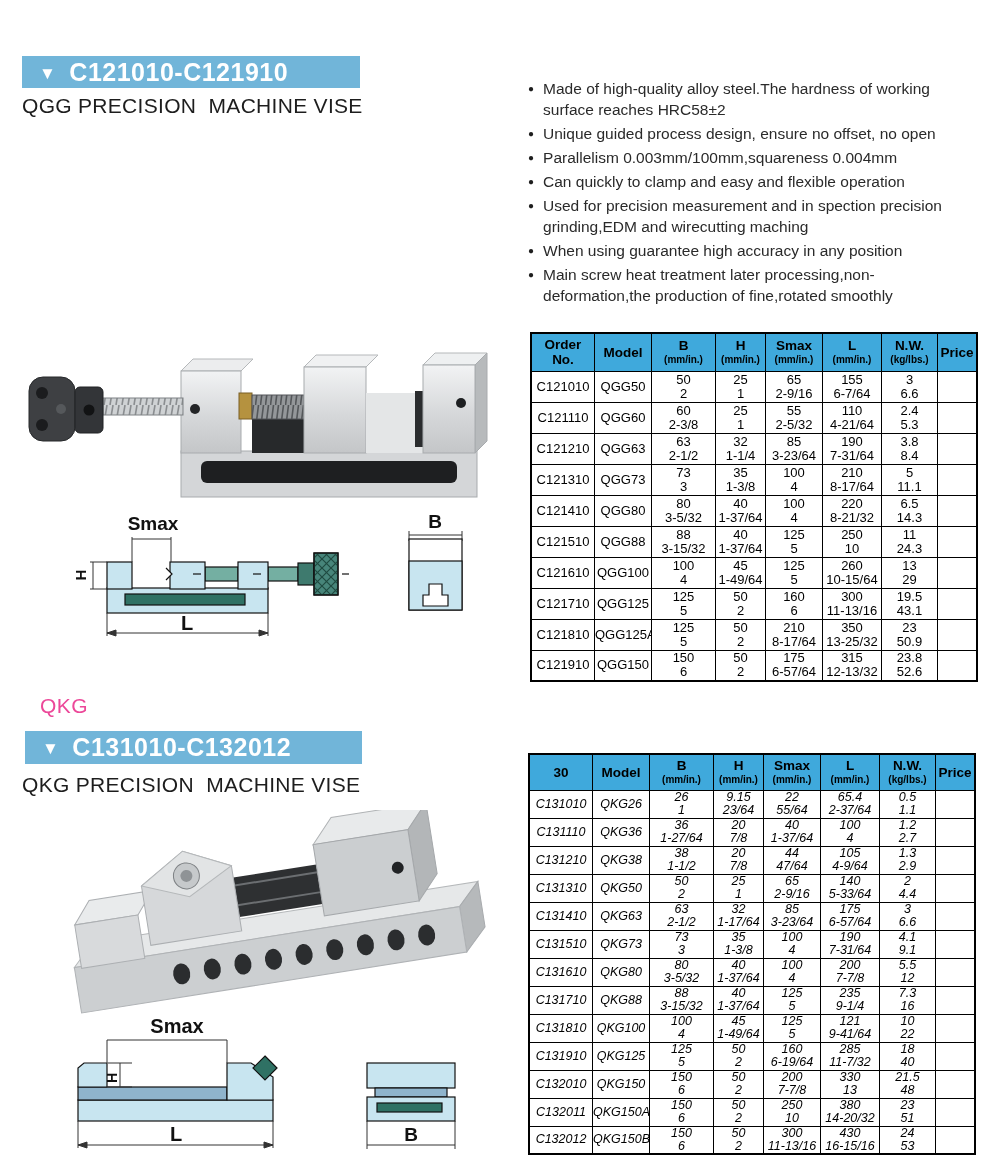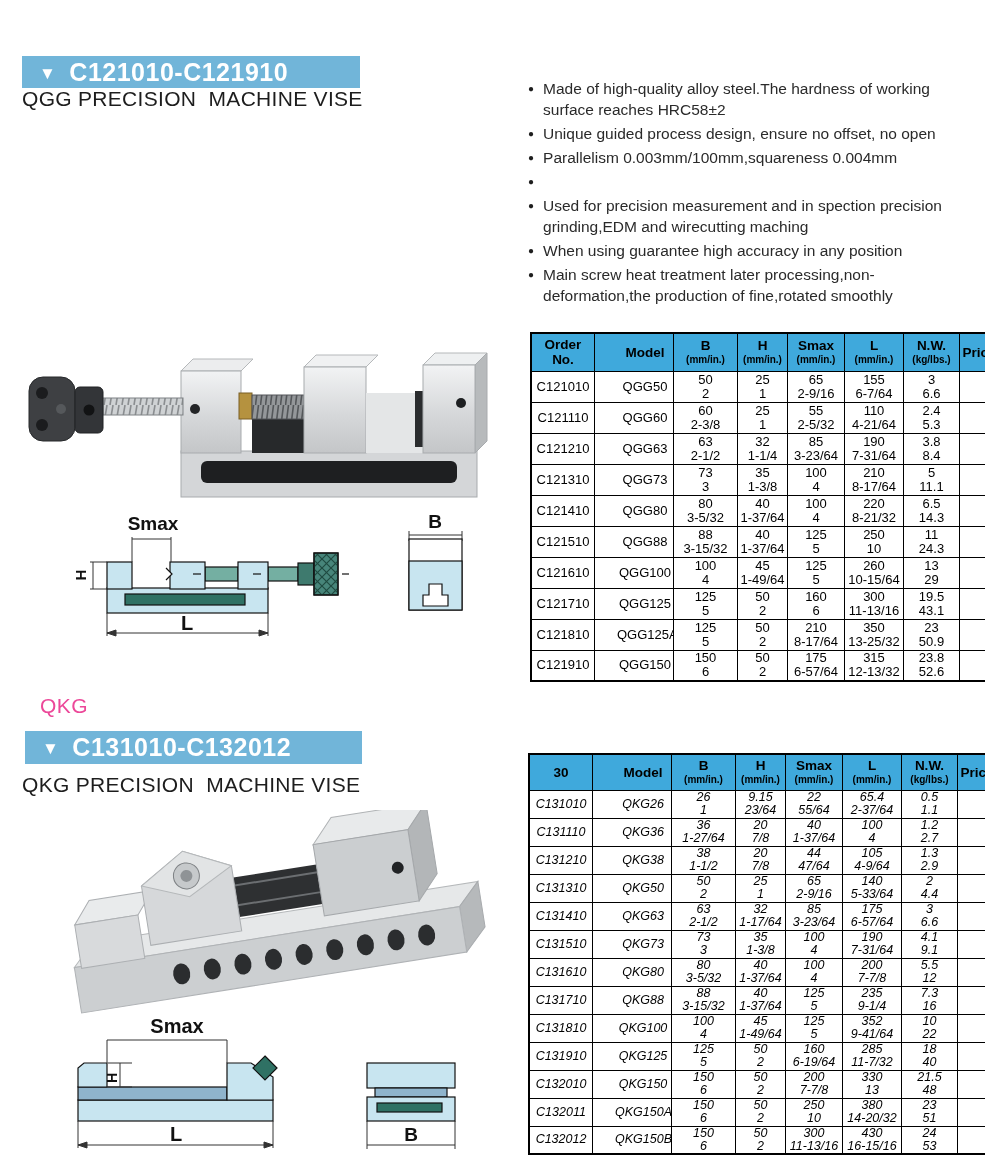--- a/index.html
+++ b/index.html
@@ -16,21 +16,21 @@
   .abs{position:absolute;}
 
   
   .banner{position:absolute;background:var(--banner-blue);color:#fff;display:flex;align-items:center;
           padding-left:17px;gap:13px;font-weight:bold;font-size:25px;letter-spacing:0.5px;}
   .banner .tri{font-size:17px;line-height:1;transform:translateY(1px);}
   #banner1{left:22px;top:56px;width:321px;height:32px;}
   #banner2{left:25px;top:731px;width:320px;height:33px;}
 
   .subtitle{position:absolute;font-size:21px;color:#1d1d1d;letter-spacing:0.3px;white-space:pre;}
-  #subtitle1{left:22px;top:87px;}
+  #subtitle1{left:22px;top:94px;}
   #subtitle2{left:22px;top:773px;}
   #qkg-label{position:absolute;left:40px;top:694px;font-size:21px;color:#ec4899;letter-spacing:0.5px;}
 
   
   #features{position:absolute;left:528px;top:78px;width:454px;list-style:none;margin:0;padding:0;}
   #features li{display:flex;gap:9px;margin-bottom:3px;font-size:15.5px;line-height:21px;color:#2a2a2a;}
   #features .dot{font-size:10px;line-height:21px;flex:0 0 auto;color:#1e1e1e;}
 
   
   table.spec{position:absolute;border-collapse:collapse;table-layout:fixed;width:441px;
@@ -39,21 +39,21 @@
   table.spec th{background:var(--table-header-blue);color:#000;}
   table.spec .h1{font-size:13.5px;font-weight:bold;line-height:15px;}
   table.spec .h2{font-size:10px;font-weight:bold;line-height:13px;}
   table.spec .ln{font-size:13px;line-height:14px;color:#000;}
   #table1{left:530px;top:332px;}
   #table2{left:528px;top:753px;}
   #table1 thead tr{height:38px;} #table1 tbody tr{height:31px;}
   #table2 thead tr{height:36px;margin-left:48px;} #table2 tbody tr{height:28px;font-style:italic;}
   #table2 .ln{font-size:12.5px;line-height:13px;}
   table.spec th:nth-child(1),table.spec td:nth-child(1){width:62px;}
-  table.spec th:nth-child(2),table.spec td:nth-child(2){width:56px;padding-left:22px;}
+  table.spec th:nth-child(2),table.spec td:nth-child(2){width:56px;}
   table.spec th:nth-child(3),table.spec td:nth-child(3){width:63px;}
   table.spec th:nth-child(4),table.spec td:nth-child(4){width:49px;}
   table.spec th:nth-child(5),table.spec td:nth-child(5){width:56px;}
   table.spec th:nth-child(6),table.spec td:nth-child(6){width:58px;}
   table.spec th:nth-child(7),table.spec td:nth-child(7){width:55px;}
   table.spec th:nth-child(8),table.spec td:nth-child(8){width:38px;}
 
   
   #photo1{left:25px;top:333px;}
   #diagram1{left:25px;top:505px;}
@@ -80,20 +80,21 @@
       <li>
         <span class="dot">●</span>
         <span>Unique  guided process design,  ensure no offset, no open</span>
       </li>
       <li>
         <span class="dot">●</span>
         <span>Parallelism 0.003mm/100mm,squareness 0.004mm</span>
       </li>
       <li>
         <span class="dot">●</span>
+        <span>Can quickly to clamp and easy and flexible operation</span>
       </li>
       <li>
         <span class="dot">●</span>
         <span>Used for precision measurement and in spection precision grinding,EDM and wirecutting maching</span>
       </li>
       <li>
         <span class="dot">●</span>
         <span>When using guarantee high accuracy in any  position</span>
       </li>
       <li>
@@ -915,21 +916,21 @@
           </td>
           <td>
             <div class="ln">45</div>
             <div class="ln">1-49/64</div>
           </td>
           <td>
             <div class="ln">125</div>
             <div class="ln">5</div>
           </td>
           <td>
-            <div class="ln">352</div>
+            <div class="ln">121</div>
             <div class="ln">9-41/64</div>
           </td>
           <td>
             <div class="ln">10</div>
             <div class="ln">22</div>
           </td>
           <td>
             <div class="ln"></div>
           </td>
         </tr>

